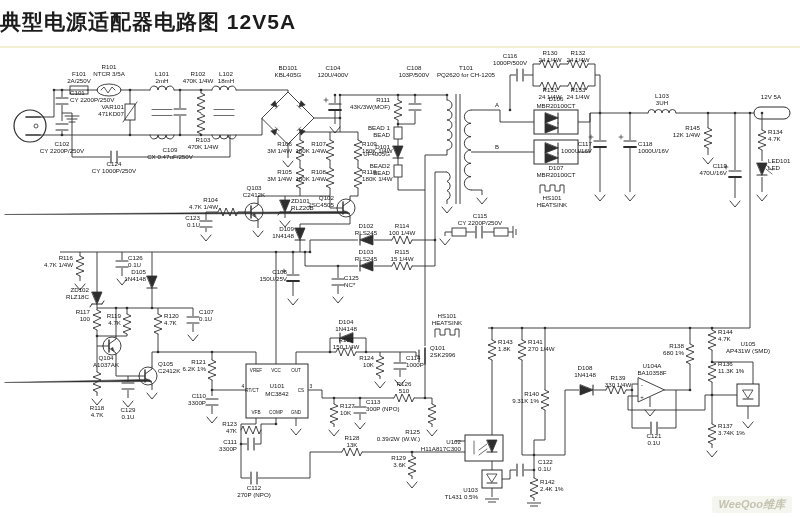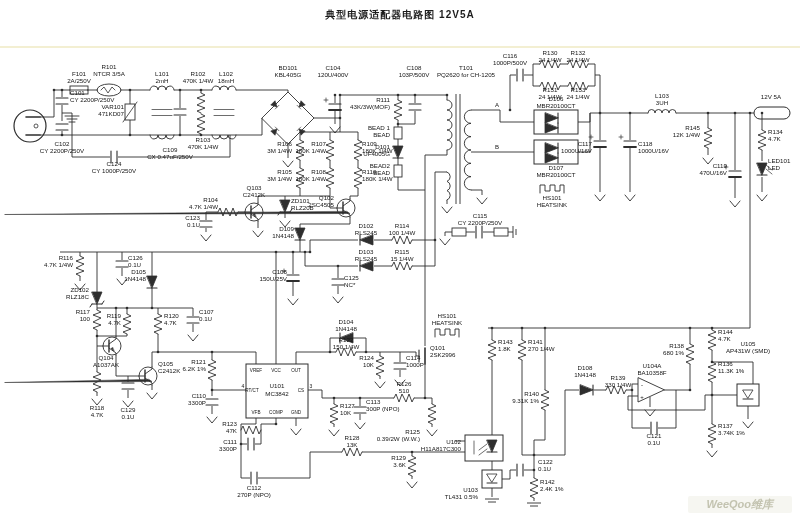--- a/index.html
+++ b/index.html
@@ -1,23 +1,23 @@
 <!DOCTYPE html>
 <html><head>
 <meta charset="utf-8">
 <style>
   html,body{margin:0;padding:0;background:#fff;}
   #stage{position:relative;width:800px;height:517px;background:#ffffff;overflow:hidden;
          font-family:"Liberation Sans",sans-serif;}
-  #title{position:absolute;left:0;top:8px;width:100%;text-align:center;
-         font-size:10px;font-weight:bold;color:#1c1c1c;letter-spacing:1px;}
+  #title{position:absolute;left:0;top:8px;width:100%;
+         font-size:21px;font-weight:bold;color:#1c1c1c;letter-spacing:1px;}
   #rule{position:absolute;left:0;top:46px;width:100%;height:2px;background:#f3efd2;}
   #schem{position:absolute;left:0;top:0;}
   #wm{position:absolute;right:8px;bottom:4px;font-size:11px;font-weight:bold;font-style:italic;
-      color:#c3c3b0;background:#f6f6f1;padding:1px 19px;border-radius:2px;}
+      color:#c3c3b0;background:#f6f6f1;padding:1px 7px;border-radius:2px;}
   svg text{font-family:"Liberation Sans",sans-serif;fill:#161616;}
 </style>
 </head>
 <body>
 
 <div id="stage">
   <svg id="schem" width="800" height="517" viewBox="0 0 800 517">
       <polyline points="40,117 54,117 54,90 70,90" fill="none" stroke="#2e2e2e" stroke-width="0.9"></polyline>
       <polyline points="87,90 98,90" fill="none" stroke="#2e2e2e" stroke-width="0.9"></polyline>
       <polyline points="120,90 150,90" fill="none" stroke="#2e2e2e" stroke-width="0.9"></polyline>

